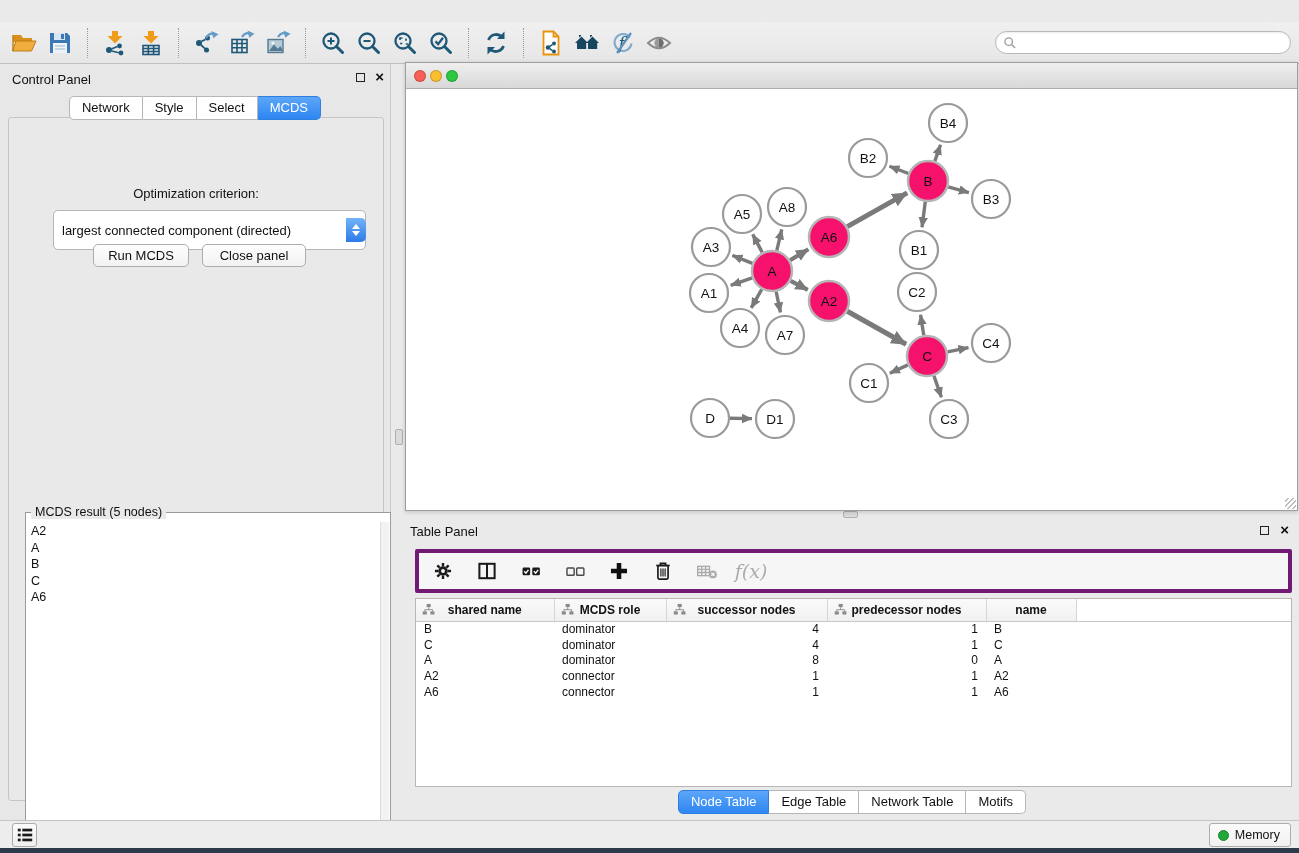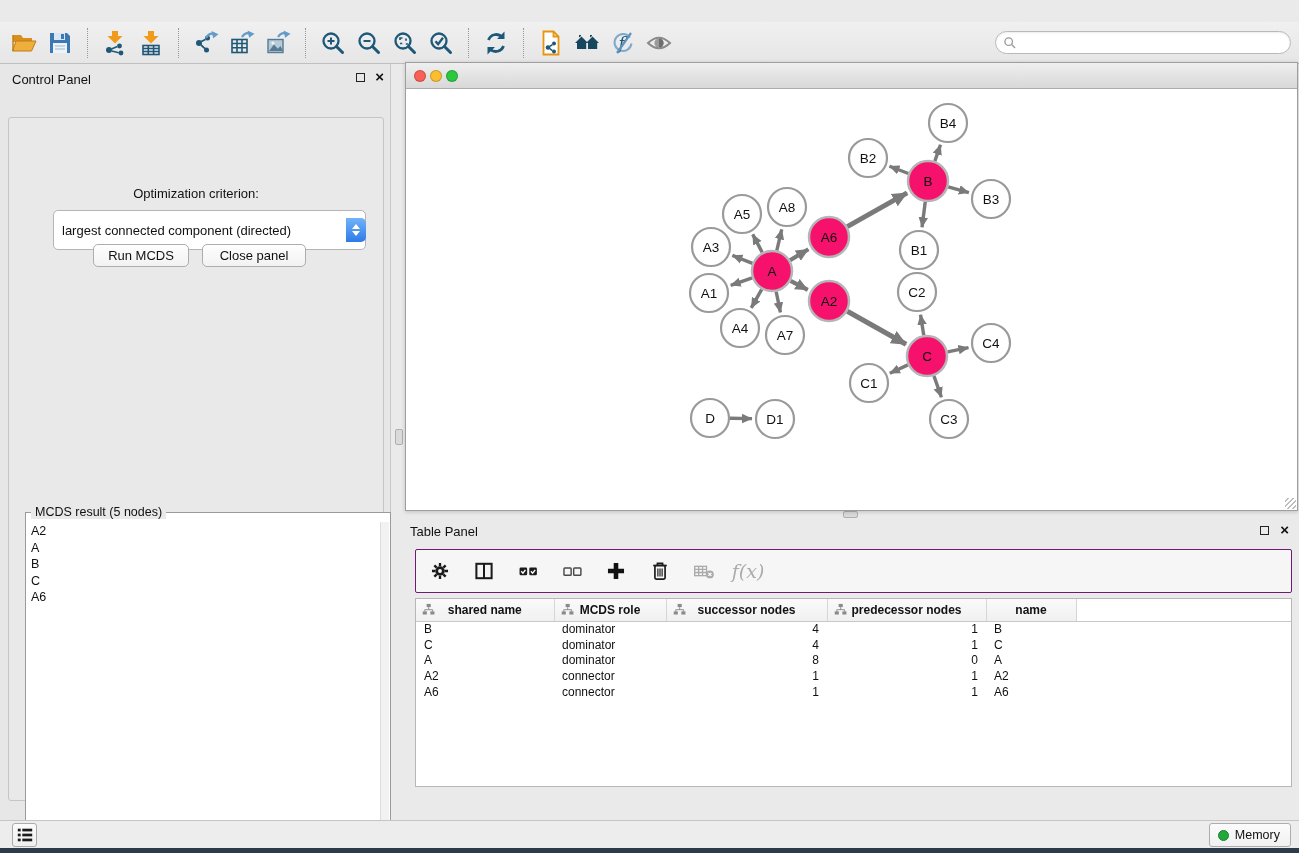--- a/index.html
+++ b/index.html
@@ -73,21 +73,21 @@
   .netwin-bar .title { position:absolute; left:0; right:0; top:5px; text-align:center; font-size:13px; font-weight:600; color:#2b2b2b; }
   .net-canvas { position:absolute; left:0; top:26px; width:891px; height:421px; background:#fff; }
   .resize-grip { position:absolute; right:1px; bottom:1px; width:11px; height:11px;
     background:repeating-linear-gradient(135deg, transparent 0 2px, #BDBDBD 2px 3.5px); }
 
   
   .table-panel { position:absolute; left:405px; top:519px; width:894px; height:301px; }
   .tp-head { position:absolute; left:5px; top:5px; }
   .tp-icons { position:absolute; right:10px; top:6px; display:flex; gap:11px; align-items:center; }
   .tp-toolbar { position:absolute; left:10px; top:30px; width:877px; height:44px; background:#F6F6F6;
-    border:1px solid #701a75; border-radius:2px; display:flex; align-items:center; padding-left:10px; gap:16px; }
+    border:4px solid #701a75; border-radius:2px; display:flex; align-items:center; padding-left:10px; gap:16px; }
   .tp-toolbar .tbtn { width:28px; height:28px; }
   .tp-toolbar .tbtn svg { width:22px; height:22px; }
   .fx { font-family:"DejaVu Serif", serif; font-style:italic; font-size:19px; color:#ABABAB; }
   .grid-wrap { position:absolute; left:10px; top:79px; width:877px; height:189px; background:#fff; border:1px solid #B7B7B7; overflow:hidden; }
   table.grid { border-collapse:collapse; table-layout:fixed; font-size:12px; color:#111; width:100%; }
   table.grid th { height:22px; background:linear-gradient(#FAFAFA,#F0F0F0); border-bottom:1px solid #C8C8C8; border-right:1px solid #D6D6D6;
     font-weight:700; font-size:12px; text-align:center; position:relative; }
   table.grid th.nofill { background:#fff; border-right:none; }
   table.grid th .thico { position:absolute; left:6px; top:4px; }
   table.grid td { height:15.7px; padding:0 8px; white-space:nowrap; }
@@ -289,20 +289,21 @@
         </span>
     </div>
   </div>
 
   <div class="control-panel">
     <div class="cp-head panel-title">Control Panel</div>
     <div class="cp-icons">
       <span class="float-box"></span>
       <span class="close-x">×</span>
     </div>
+    <div class="cp-tabs" id="cp-tabs"><div class="seg-tab">Network</div><div class="seg-tab">Style</div><div class="seg-tab">Select</div><div class="seg-tab sel">MCDS</div></div>
     <div class="cp-body">
       <div class="opt-label">Optimization criterion:</div>
       <div class="dropdown">
         <span class="dd-text">largest connected component (directed)</span>
         <span class="dd-step">
             <span class="chev-up"></span>
             <span class="chev-dn"></span>
           </span>
       </div>
       <div class="cp-btn" style="left:84px; width:96px;">Run MCDS</div>
@@ -560,20 +561,21 @@
               <td class="al">A6</td>
               <td class="al">connector</td>
               <td class="ar">1</td>
               <td class="ar">1</td>
               <td class="al">A6</td>
               <td></td>
             </tr>
           </tbody>
         </table>
     </div>
+    <div class="tp-tabs" id="tp-tabs"><div class="seg-tab sel">Node Table</div><div class="seg-tab">Edge Table</div><div class="seg-tab">Network Table</div><div class="seg-tab">Motifs</div></div>
   </div>
 
   <div class="statusbar">
     <div class="list-btn">
         <span id="list-icon-slot" style="display: flex;">
           <svg width="18" height="18" viewBox="0 0 20 20">
             <g fill="#1B1B1B">
               <rect x="2" y="3" width="3.2" height="3"></rect>
               <rect x="7" y="3" width="11" height="3"></rect>
               <rect x="2" y="8.5" width="3.2" height="3"></rect>

